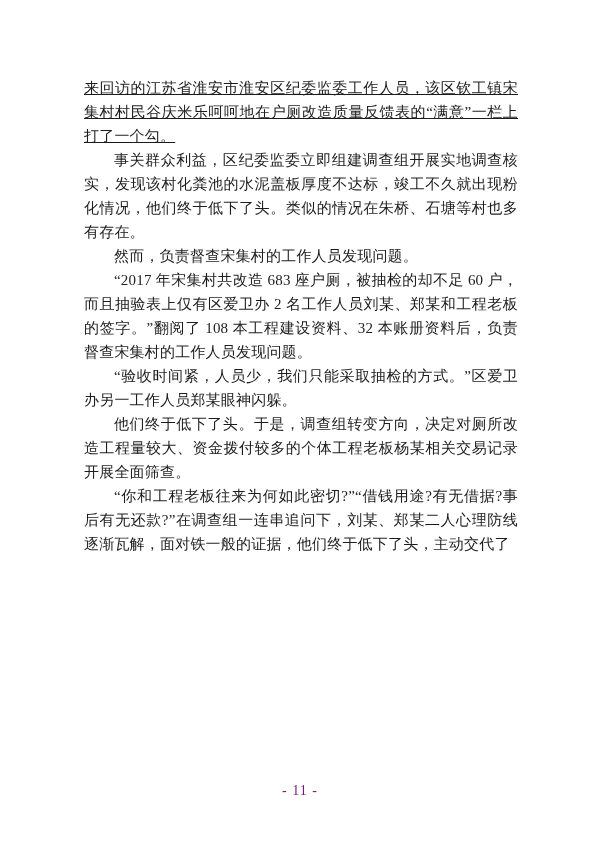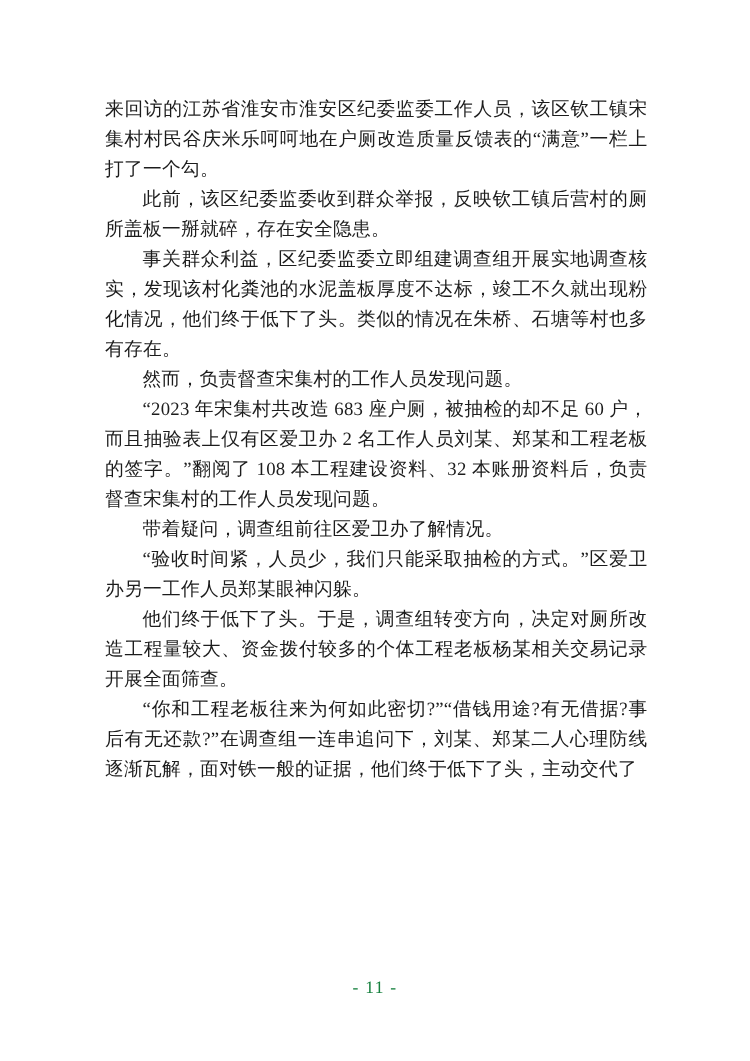--- a/index.html
+++ b/index.html
@@ -30,41 +30,40 @@
     margin: 0;
     font-size: 15px;
     line-height: 24px;
     text-align: justify;
     text-indent: 2em;
     letter-spacing: 0.2px;
     word-break: break-all;
   }
   .content p.no-indent {
     text-indent: 0;
+    text-decoration: underline;
   }
   .footer {
     position: absolute;
     left: 0;
     right: 0;
     top: 783px;
     text-align: center;
     font-size: 14px;
-    color: #15803d;
+    color: #701a75;
     letter-spacing: 1px;
   }
 </style>
 </head>
 <body>
 
 <div class="page">
   <div class="content">
       <p class="no-indent">来回访的江苏省淮安市淮安区纪委监委工作人员，该区钦工镇宋集村村民谷庆米乐呵呵地在户厕改造质量反馈表的“满意”一栏上打了一个勾。</p>
-      <p>此前，该区纪委监委收到群众举报，反映钦工镇后营村的厕所盖板一掰就碎，存在安全隐患。</p>
       <p>事关群众利益，区纪委监委立即组建调查组开展实地调查核实，发现该村化粪池的水泥盖板厚度不达标，竣工不久就出现粉化情况，他们终于低下了头。类似的情况在朱桥、石塘等村也多有存在。</p>
       <p>然而，负责督查宋集村的工作人员发现问题。</p>
-      <p>“2023 年宋集村共改造 683 座户厕，被抽检的却不足 60 户，而且抽验表上仅有区爱卫办 2 名工作人员刘某、郑某和工程老板的签字。”翻阅了 108 本工程建设资料、32 本账册资料后，负责督查宋集村的工作人员发现问题。</p>
-      <p>带着疑问，调查组前往区爱卫办了解情况。</p>
+      <p>“2017 年宋集村共改造 683 座户厕，被抽检的却不足 60 户，而且抽验表上仅有区爱卫办 2 名工作人员刘某、郑某和工程老板的签字。”翻阅了 108 本工程建设资料、32 本账册资料后，负责督查宋集村的工作人员发现问题。</p>
       <p>“验收时间紧，人员少，我们只能采取抽检的方式。”区爱卫办另一工作人员郑某眼神闪躲。</p>
       <p>他们终于低下了头。于是，调查组转变方向，决定对厕所改造工程量较大、资金拨付较多的个体工程老板杨某相关交易记录开展全面筛查。</p>
       <p>“你和工程老板往来为何如此密切?”“借钱用途?有无借据?事后有无还款?”在调查组一连串追问下，刘某、郑某二人心理防线逐渐瓦解，面对铁一般的证据，他们终于低下了头，主动交代了</p>
     </div>
   <div class="footer">- 11 -</div>
 </div>
 
 </body></html>

